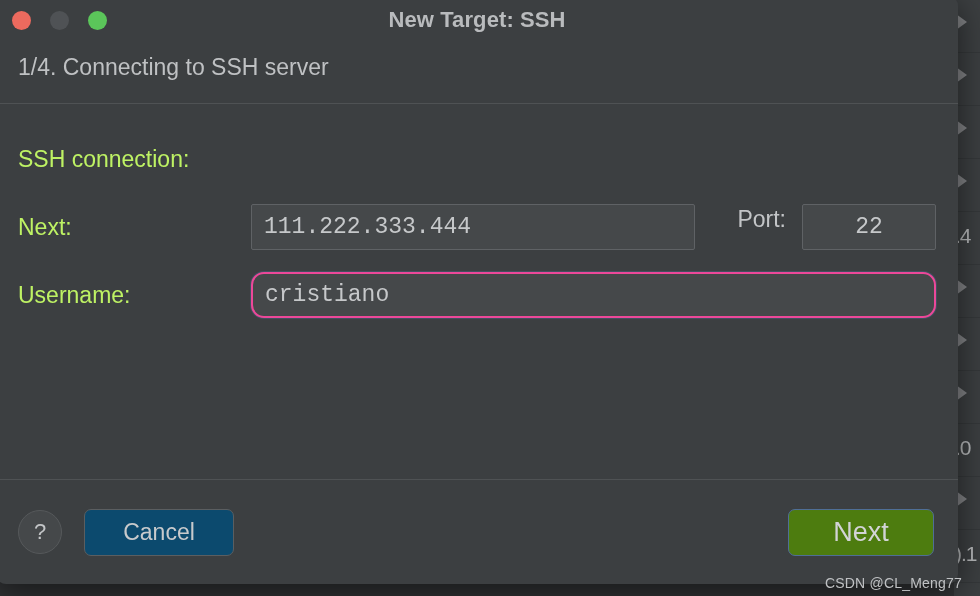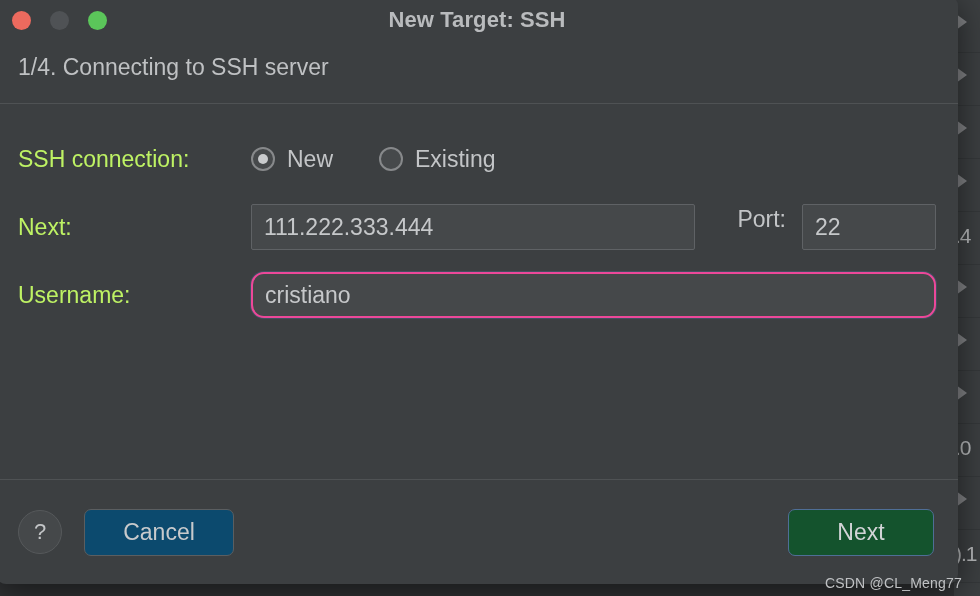--- a/index.html
+++ b/index.html
@@ -170,36 +170,36 @@
     font-size: 23px;
     color: #c3c5c7;
   }
 
   
   .text-input {
     background: #45484a;
     border: 1px solid #5f6265;
     color: #c6c8ca;
     font-size: 23px;
-    font-family: Liberation Sans, sans-serif;
+    font-family: Liberation Mono, monospace;
     padding: 0 12px;
     height: 46px;
     box-sizing: border-box;
     outline: none;
     border-radius: 2px;
   }
   #host-input { width: 455px; }
   #port-label {
     font-size: 23px;
     color: #c3c5c7;
     margin: 0 16px 16px 42px;
   }
   #port-input {
     width: 134px;
-    text-align: left;
+    text-align: center;
   }
   #username-input {
     width: 690px;
     border: 2px solid #ec4899;
     border-radius: 13px;
     box-shadow: 0 0 0 1px rgba(74,113,158,.35);
   }
 
   
   #footer {
@@ -234,24 +234,24 @@
     color: #c8cacc;
     font-size: 23px;
     font-family: "Liberation Sans", sans-serif;
     cursor: default;
   }
   #spacer { flex: 1 1 auto; }
   #next-button {
     min-width: 146px;
     height: 47px;
     border-radius: 7px;
-    background: #14532d;
+    background: #4d7c0f;
     border: 1px solid #4f6e96;
     color: #d2d4d6;
-    font-size: 23px;
+    font-size: 27px;
     font-family: "Liberation Sans", sans-serif;
     cursor: default;
   }
 
   
   #watermark {
     position: absolute;
     right: 18px;
     bottom: 5px;
     font-size: 14px;
@@ -315,30 +315,20 @@
     <div id="window-title">New Target: SSH</div>
   </div>
 
   <div id="step-header">1/4. Connecting to SSH server</div>
   <div class="divider"></div>
 
   <div id="form-area">
 
     <div class="form-row">
       <div class="form-label">SSH connection:</div>
-      <div class="radio-group">
-        <label class="radio-opt">
-          <span class="radio-dot checked"></span>
-          <span class="radio-label">New</span>
-        </label>
-        <label class="radio-opt">
-          <span class="radio-dot"></span>
-          <span class="radio-label">Existing</span>
-        </label>
-      </div>
     </div>
 
     <div class="form-row">
       <div class="form-label">Next:</div>
       <input id="host-input" class="text-input" type="text" value="111.222.333.444" style="">
       <span id="port-label">Port:</span>
       <input id="port-input" class="text-input" type="text" value="22" style="">
     </div>
 
     <div class="form-row">

